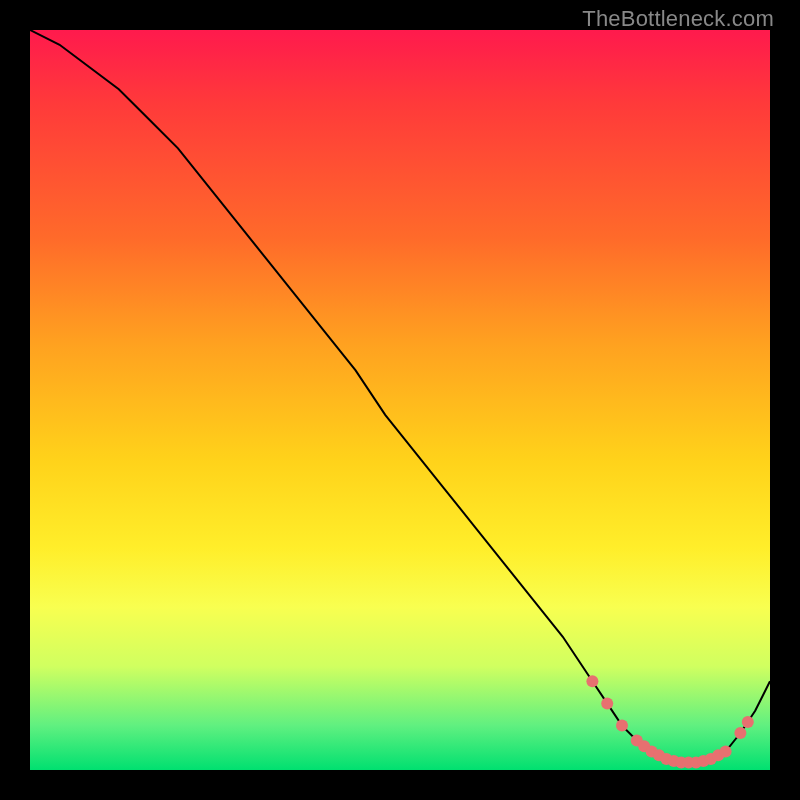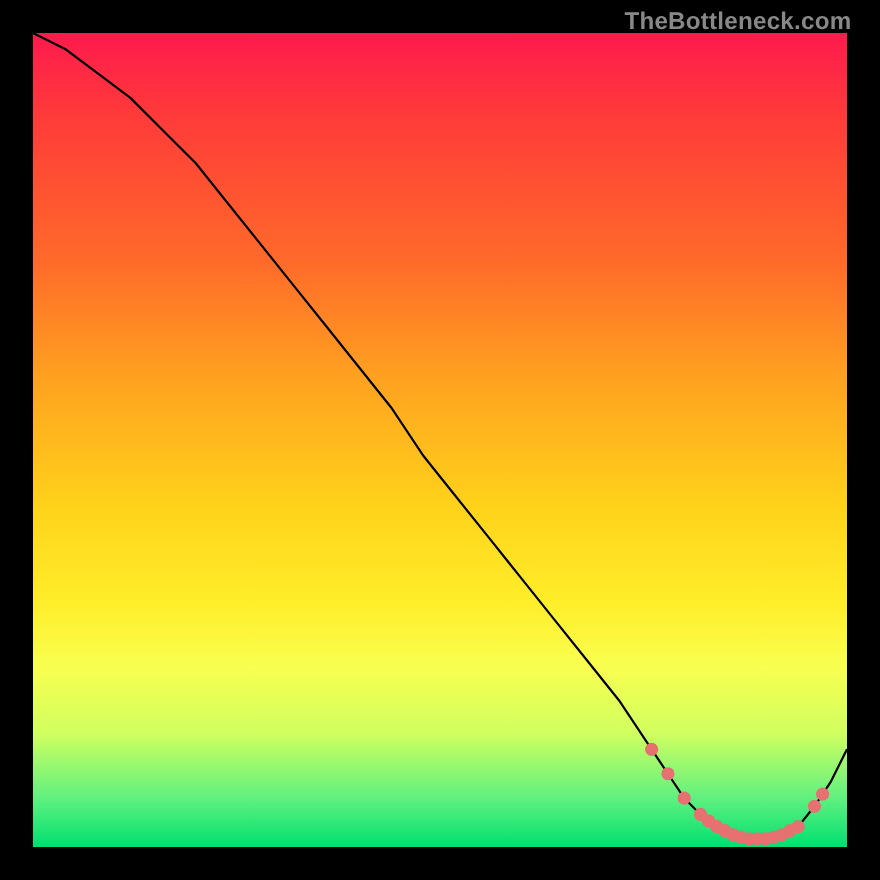--- a/index.html
+++ b/index.html
@@ -45,21 +45,21 @@
     width: 740px;
     height: 740px;
   }
   .watermark {
     position: absolute;
     top: 6px;
     right: 26px;
     color: #888;
     font-size: 22px;
     letter-spacing: 0.2px;
-    font-weight: 700;
+    font-weight: 400;
   }
   .curve {
     stroke: #000;
     stroke-width: 2;
     fill: none;
   }
   .marker {
     fill: #e77070;
     stroke: none;
   }

